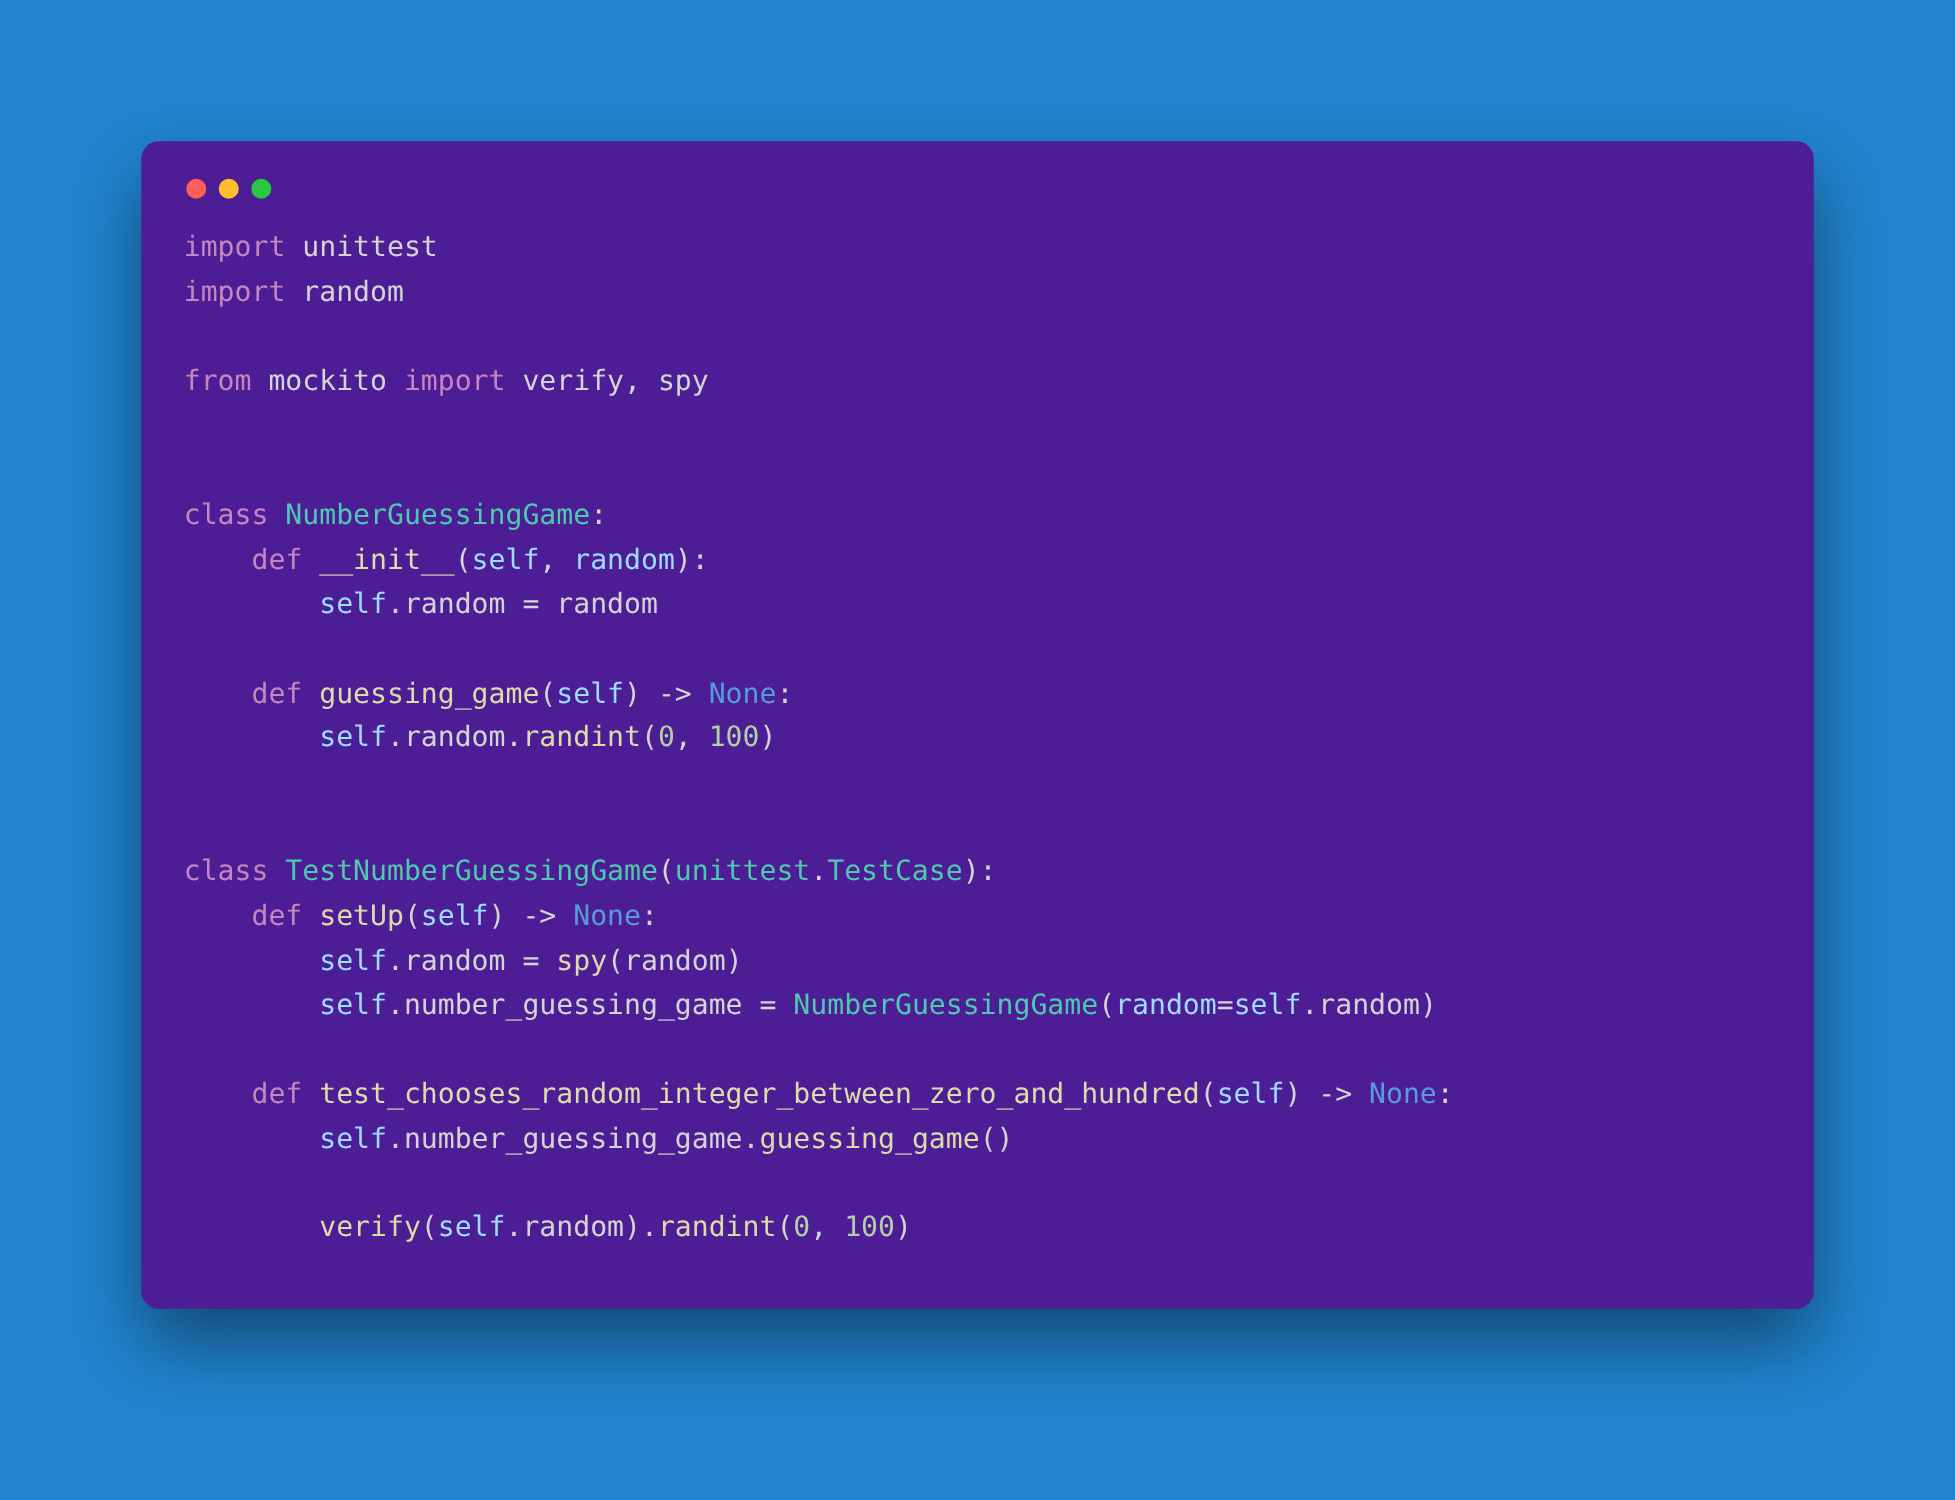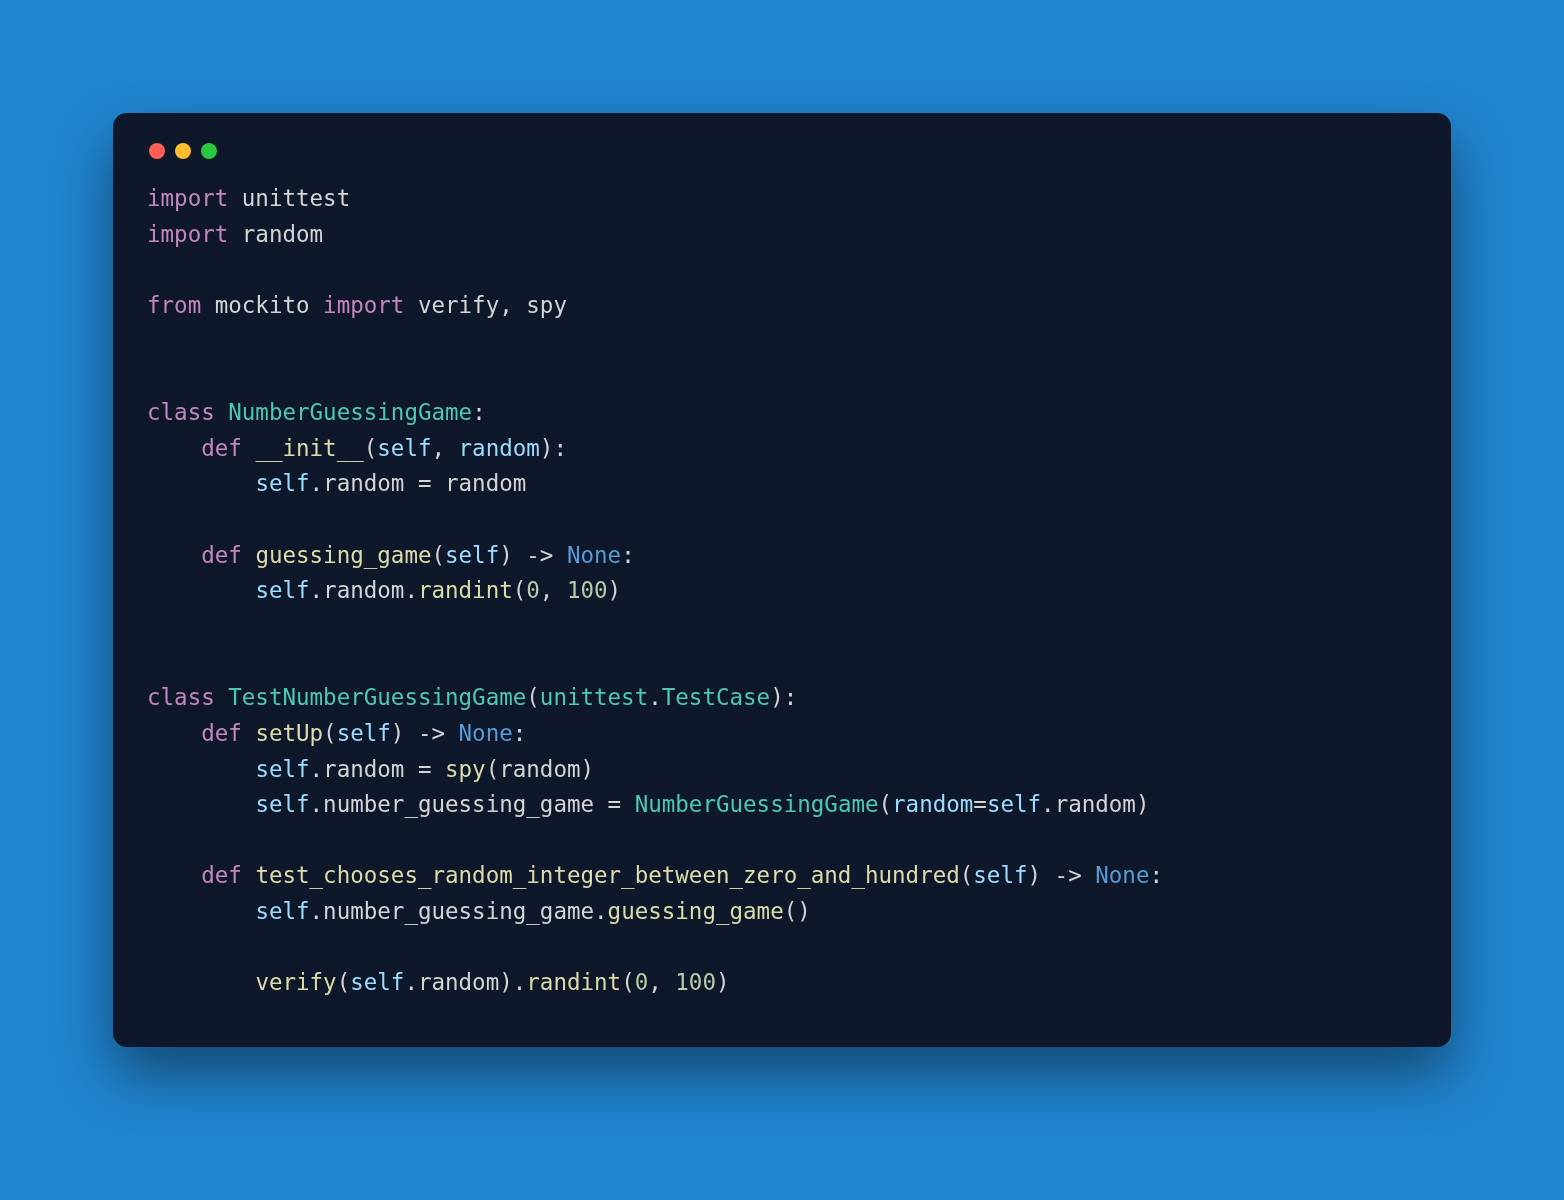--- a/index.html
+++ b/index.html
@@ -13,21 +13,21 @@
   .stage {
     width: 1564px;
     height: 1200px;
     position: relative;
   }
   .card {
     position: absolute;
     left: 113px;
     top: 113px;
     width: 1338px;
-    background: #0f172a;
+    background: #4c1d95;
     border-radius: 14px;
     box-shadow: 0 28px 60px rgba(0,0,0,0.45);
     padding: 24px 34px 46px 34px;
     box-sizing: border-box;
   }
   .traffic {
     display: flex;
     gap: 10px;
     padding: 6px 2px 22px 2px;
   }

